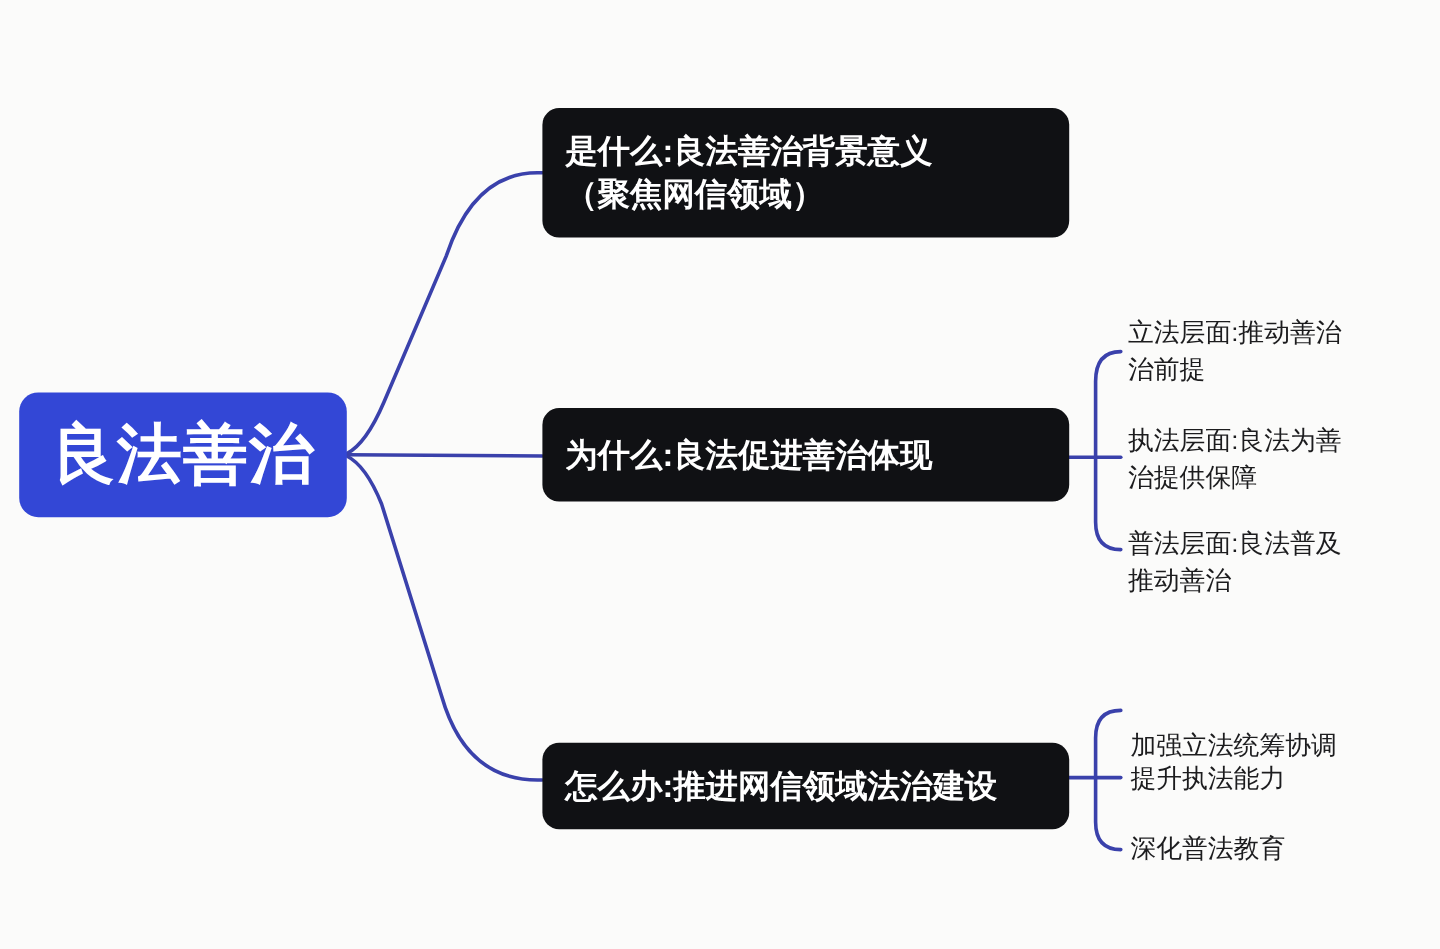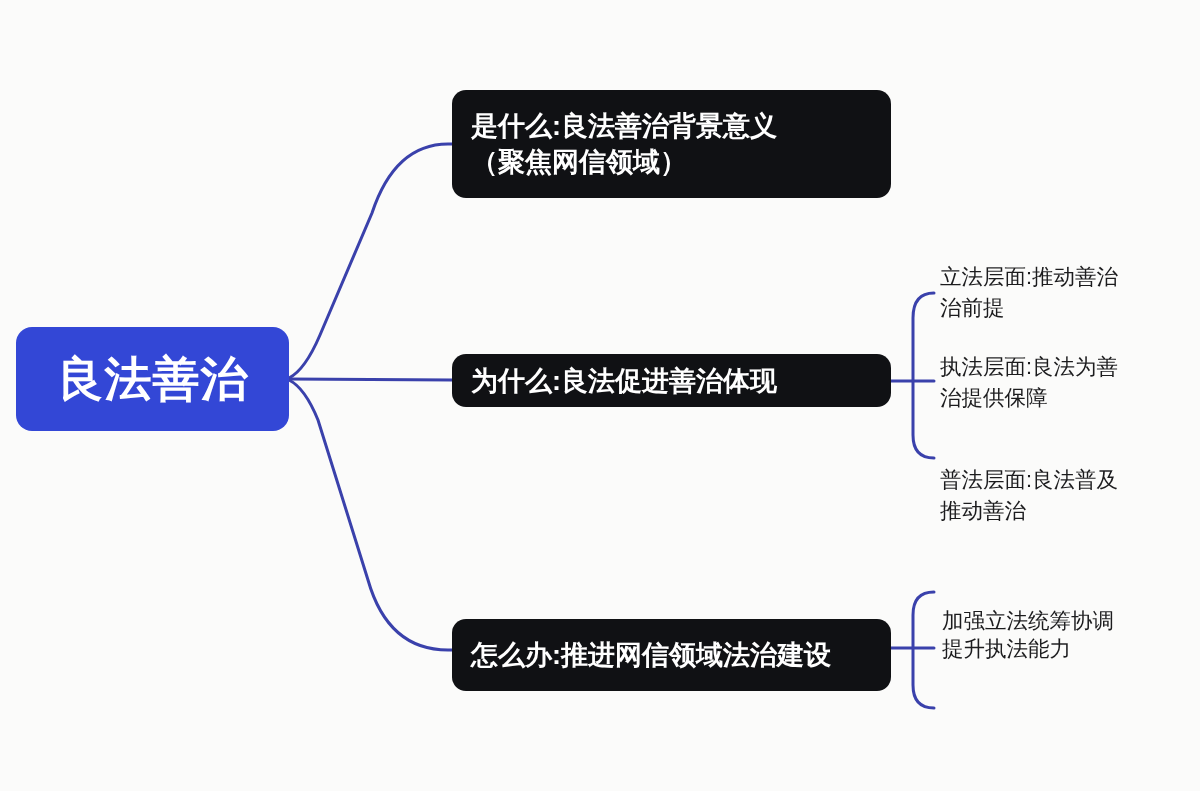--- a/index.html
+++ b/index.html
@@ -30,55 +30,55 @@
     stroke-width:3;
     stroke-linecap:round;
   }
   .root-node{
     position:absolute;
     left:16px;top:327px;width:273px;height:104px;
     background:var(--accent);
     border-radius:16px;
     display:flex;align-items:center;justify-content:center;
     color:var(--node-text);
-    font-size:47px;font-weight:bold;
+    font-size:54px;font-weight:bold;
     letter-spacing:1px;
     cursor:pointer;
   }
   .branch-node{
     position:absolute;
     left:452px;width:439px;
     background:var(--node-bg);
     border-radius:14px;
     display:flex;align-items:center;
     color:var(--node-text);
     font-size:27px;font-weight:bold;
     padding-left:19px;
     box-sizing:border-box;
     cursor:pointer;
   }
   .branch-node span{
     white-space:pre;
     line-height:36px;
   }
   .b0{top:90px;height:108px;}
-  .b1{top:354px;height:53px;}
+  .b1{top:340px;height:78px;}
   .b2{top:619px;height:72px;}
   .leaf{
     position:absolute;
     color:var(--leaf-text);
     font-size:21.5px;
     font-weight:500;
     line-height:31px;
     white-space:pre;
     cursor:pointer;
   }
   .l10{left:940px;top:262px;}
   .l11{left:940px;top:352px;}
-  .l12{left:940px;top:438px;margin-top:27px;}
+  .l12{left:940px;top:438px;}
   .l20{left:942px;top:606px;}
   .l21{left:942px;top:634px;}
   .l22{left:942px;top:692px;}
 </style>
 </head>
 <body>
 
 <div class="canvas">
 
   <svg class="edges" viewBox="0 0 1200 791" aria-hidden="true">
@@ -110,14 +110,15 @@
 
   <div class="leaf l10">立法层面:推动善治
 治前提</div>
   <div class="leaf l11">执法层面:良法为善
 治提供保障</div>
   <div class="leaf l12">普法层面:良法普及
 推动善治</div>
 
   <div class="leaf l20">加强立法统筹协调</div>
   <div class="leaf l21">提升执法能力</div>
+  <div class="leaf l22">深化普法教育</div>
 
 </div>
 
 </body></html>

